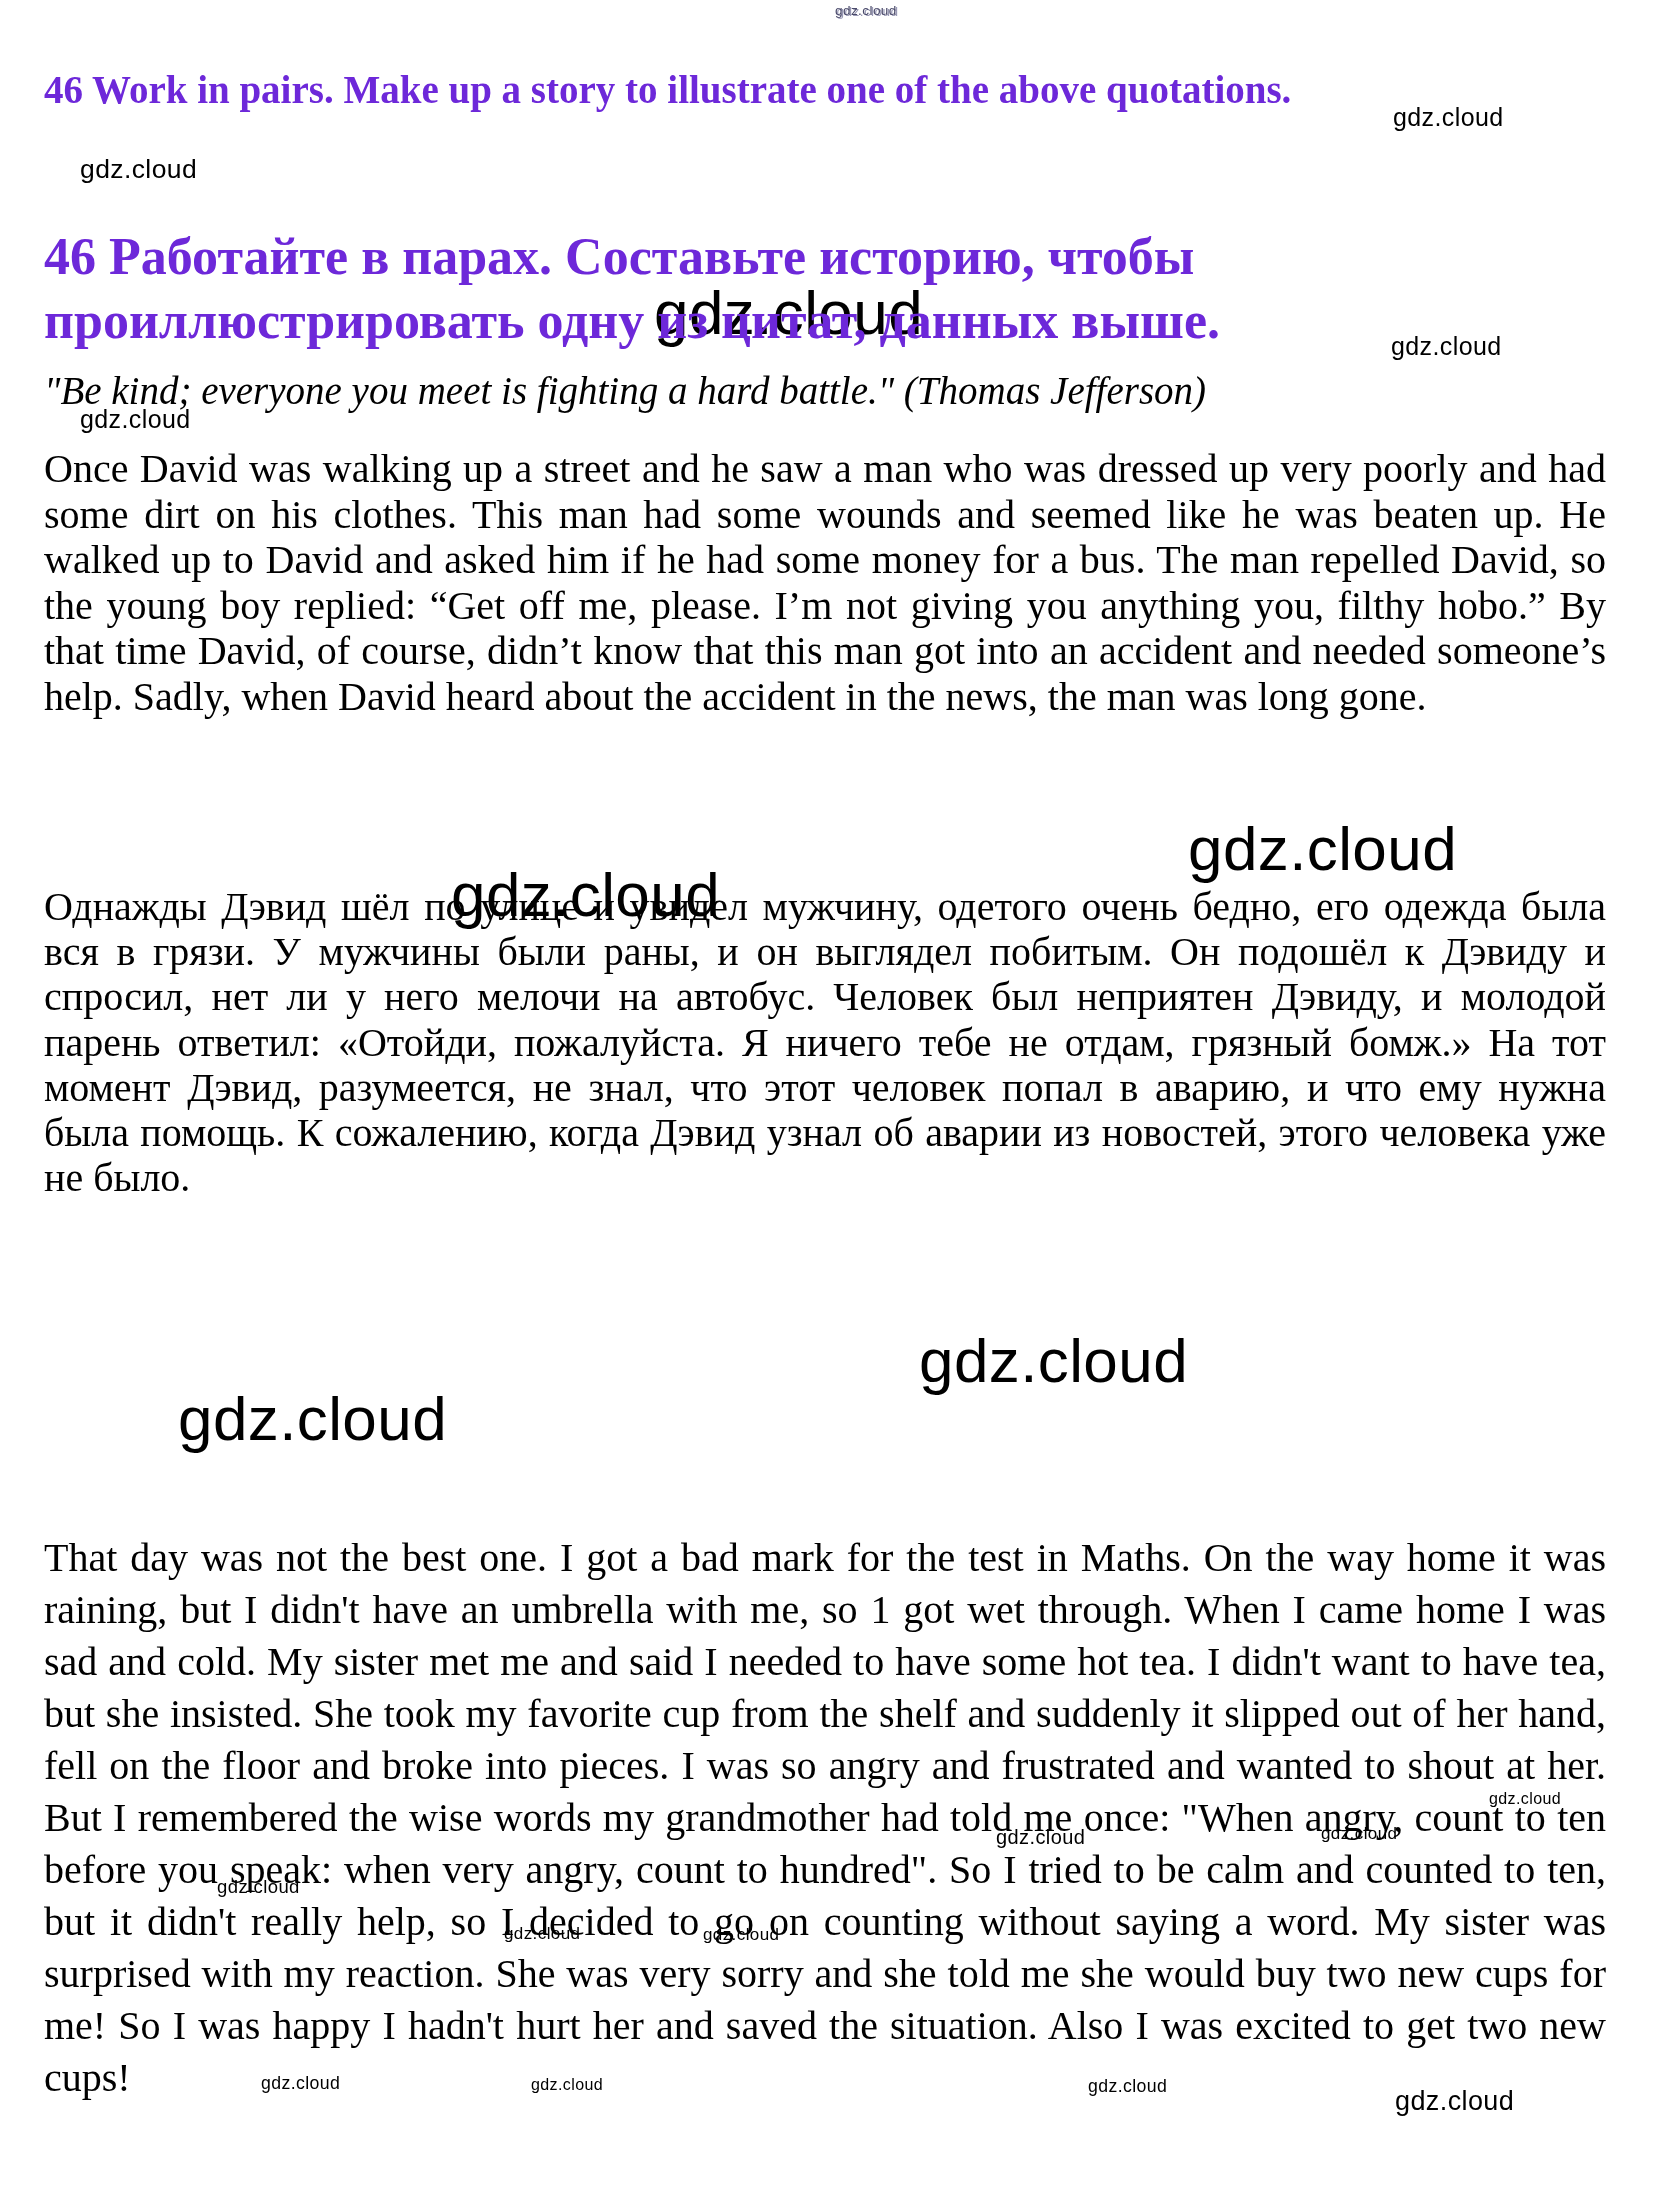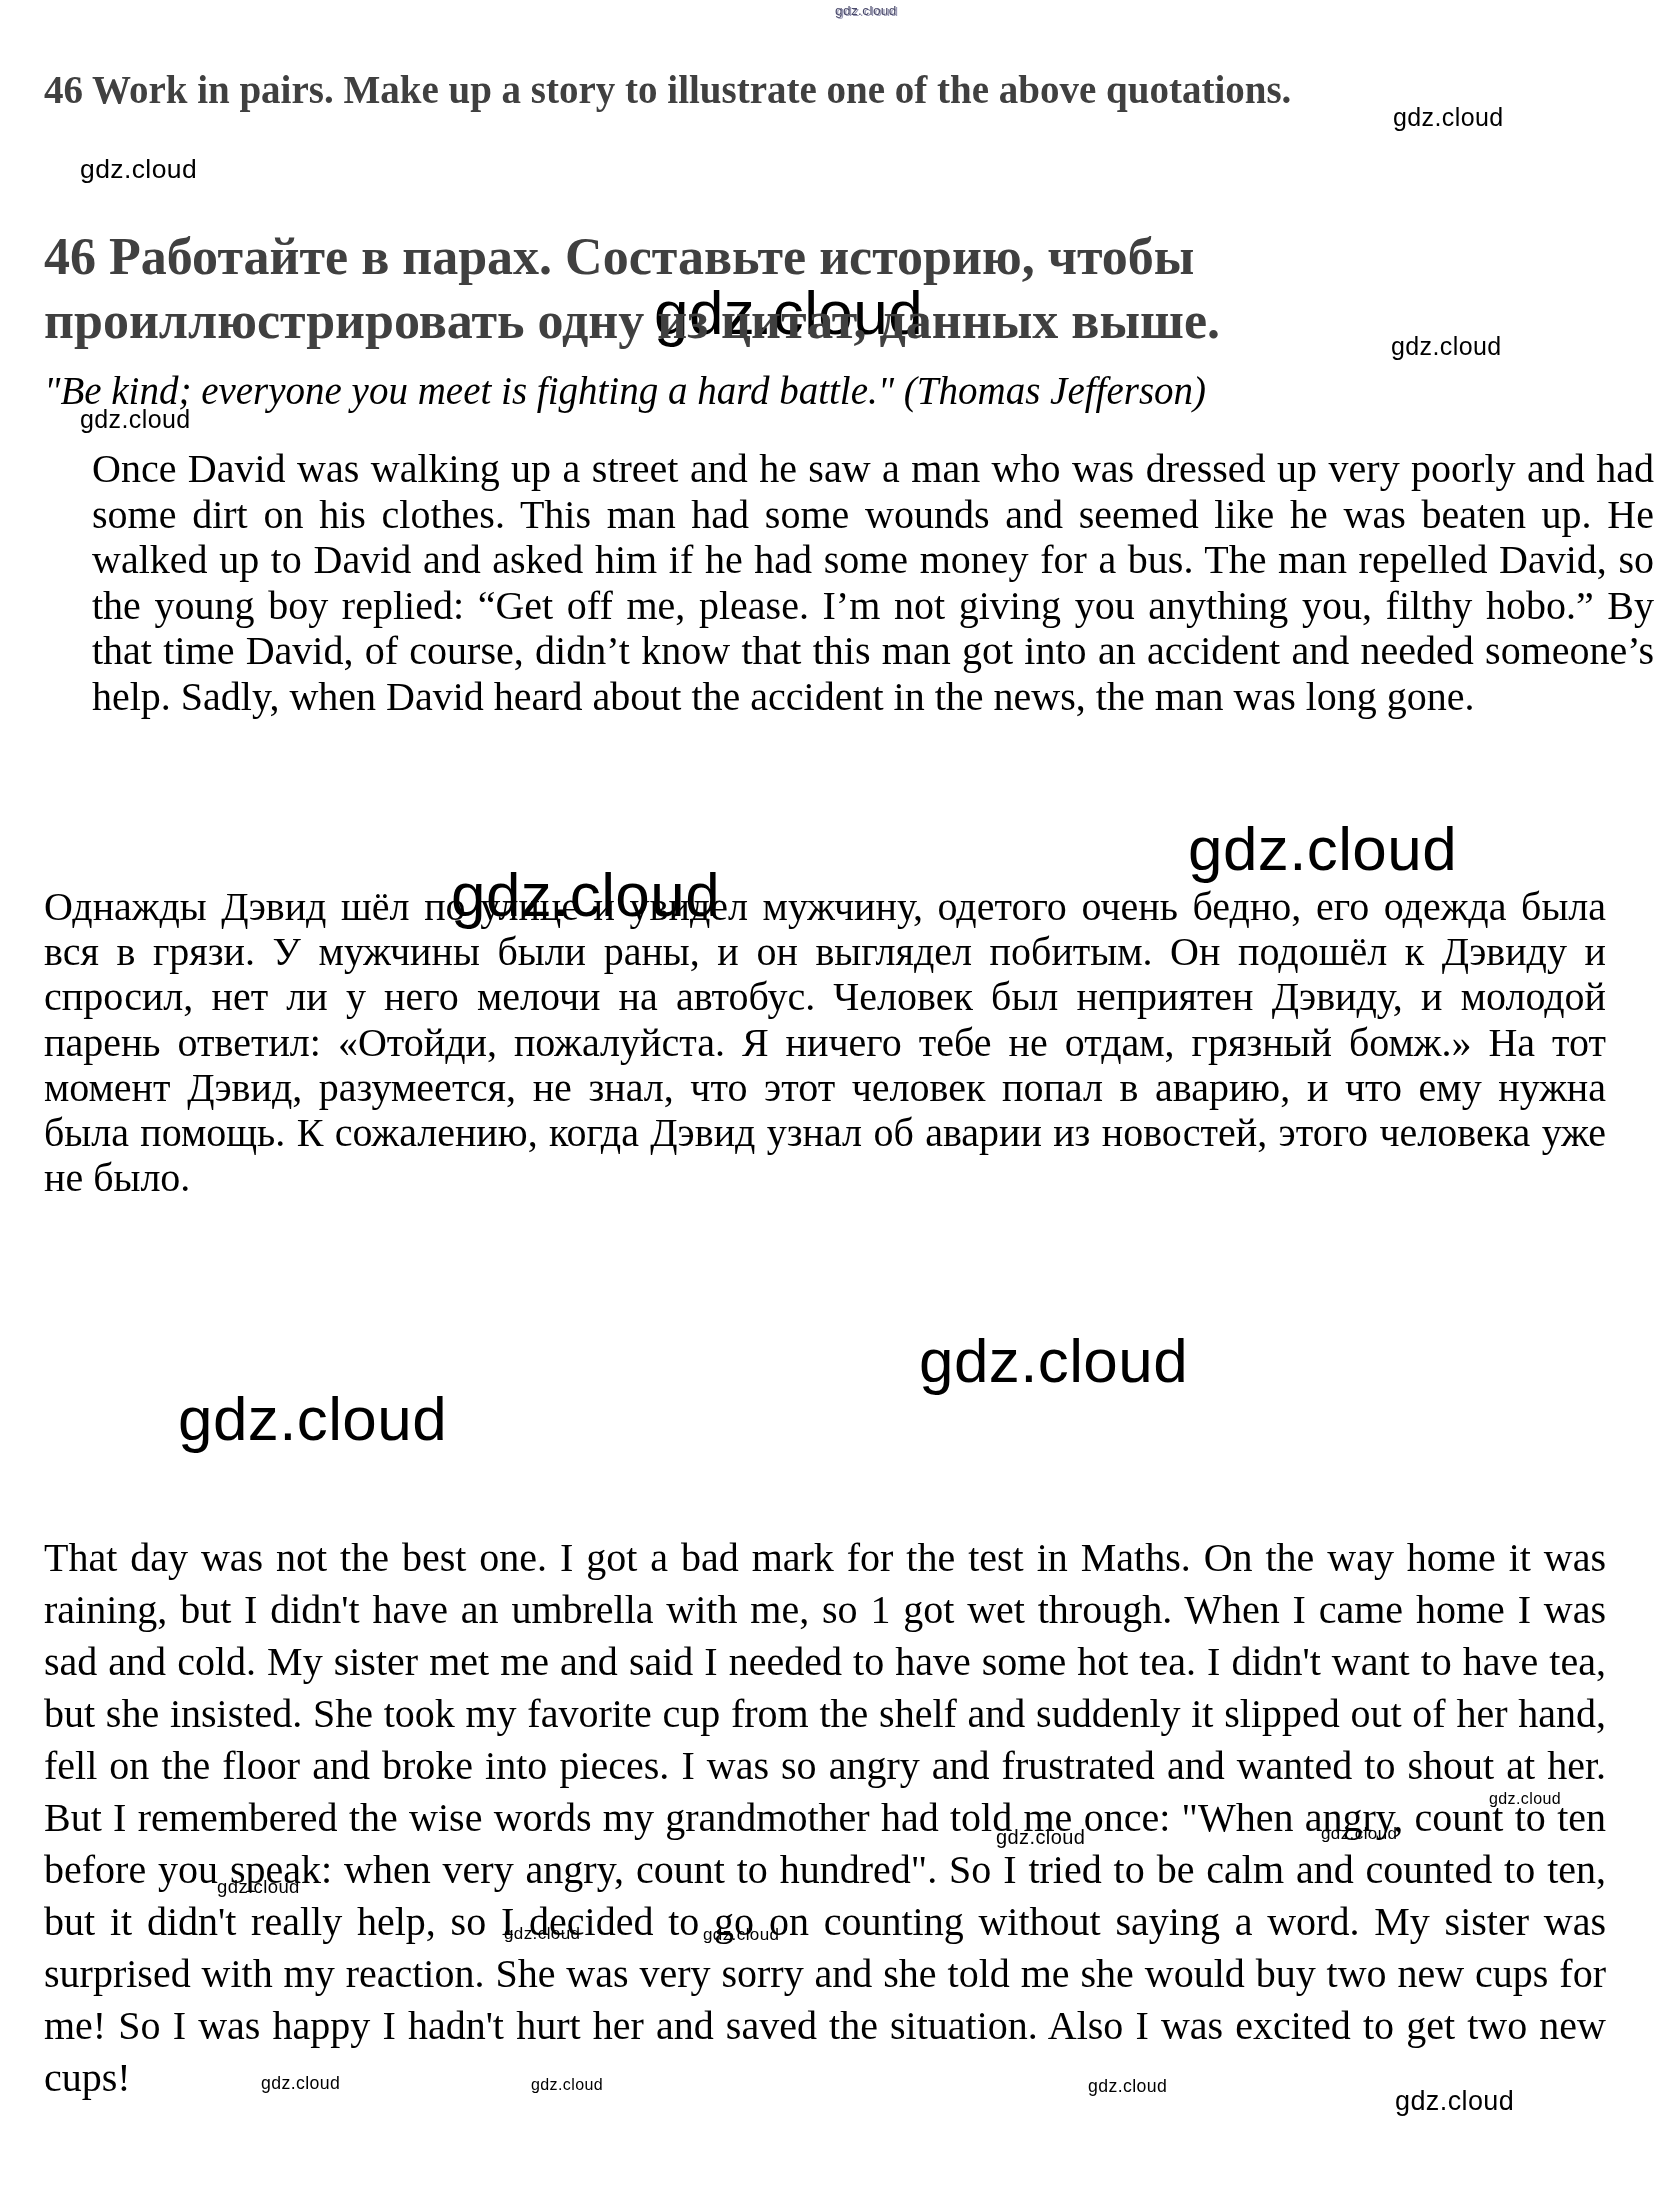--- a/index.html
+++ b/index.html
@@ -11,21 +11,21 @@
     background: #ffffff;
     color: #000000;
     font-family: "Liberation Serif", serif;
     overflow: hidden;
     border-radius: 7px;
   }
   .heading {
     position: absolute;
     left: 44px;
     font-weight: 700;
-    color: #404040;
+    color: #6d28d9;
   }
   .h-en {
     top: 68px;
     width: 1590px;
     font-size: 39px;
     line-height: 1.15;
     white-space: nowrap;
   }
   .h-ru {
     top: 225px;
@@ -43,21 +43,21 @@
     white-space: nowrap;
   }
   .para {
     position: absolute;
     left: 44px;
     width: 1562px;
     font-size: 40px;
     text-align: justify;
     color: #000;
   }
-  .p1 { top: 446px;  line-height: 1.14; margin-left: 48px; }
+  .p1 { top: 446px;  line-height: 1.14; }
   .p2 { top: 884px; line-height: 1.13; }
   .p3 { top: 1495px; line-height: 1.30; margin-top: 37px; }
 
   .wm {
     position: absolute;
     font-family: "Liberation Sans", sans-serif;
     font-weight: 400;
     color: #000000;
     white-space: nowrap;
     letter-spacing: 0.4px;

